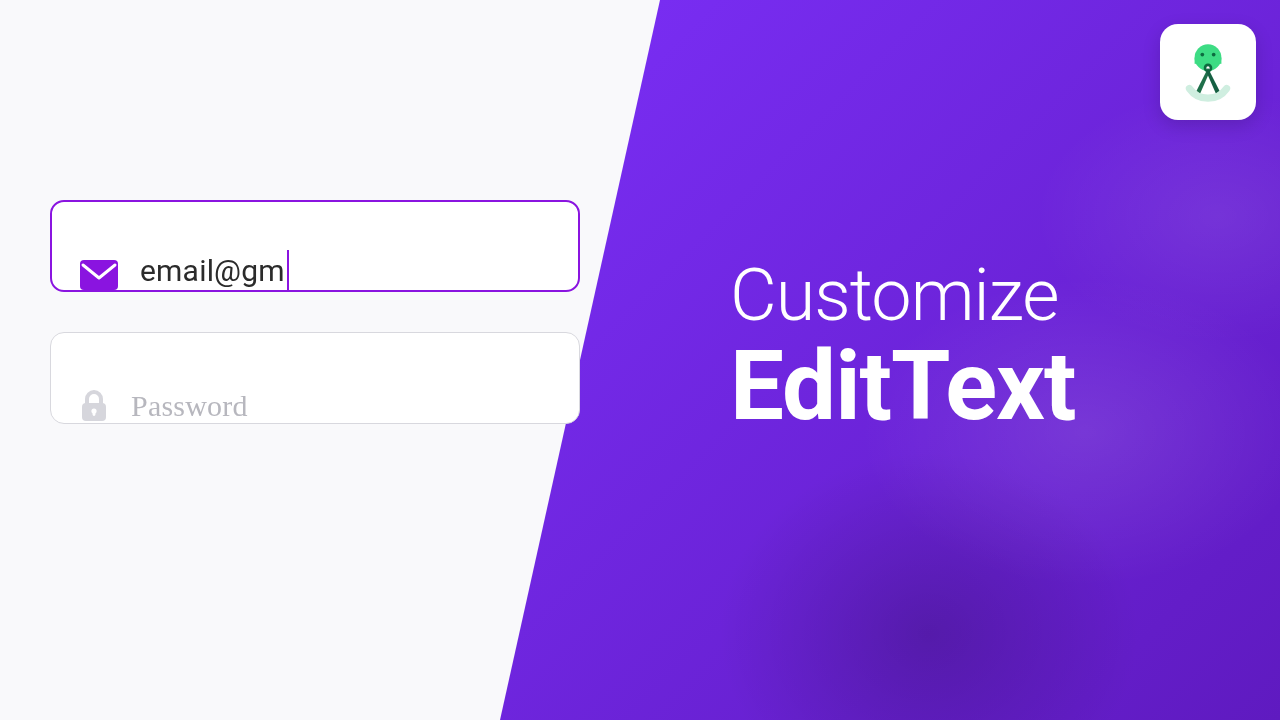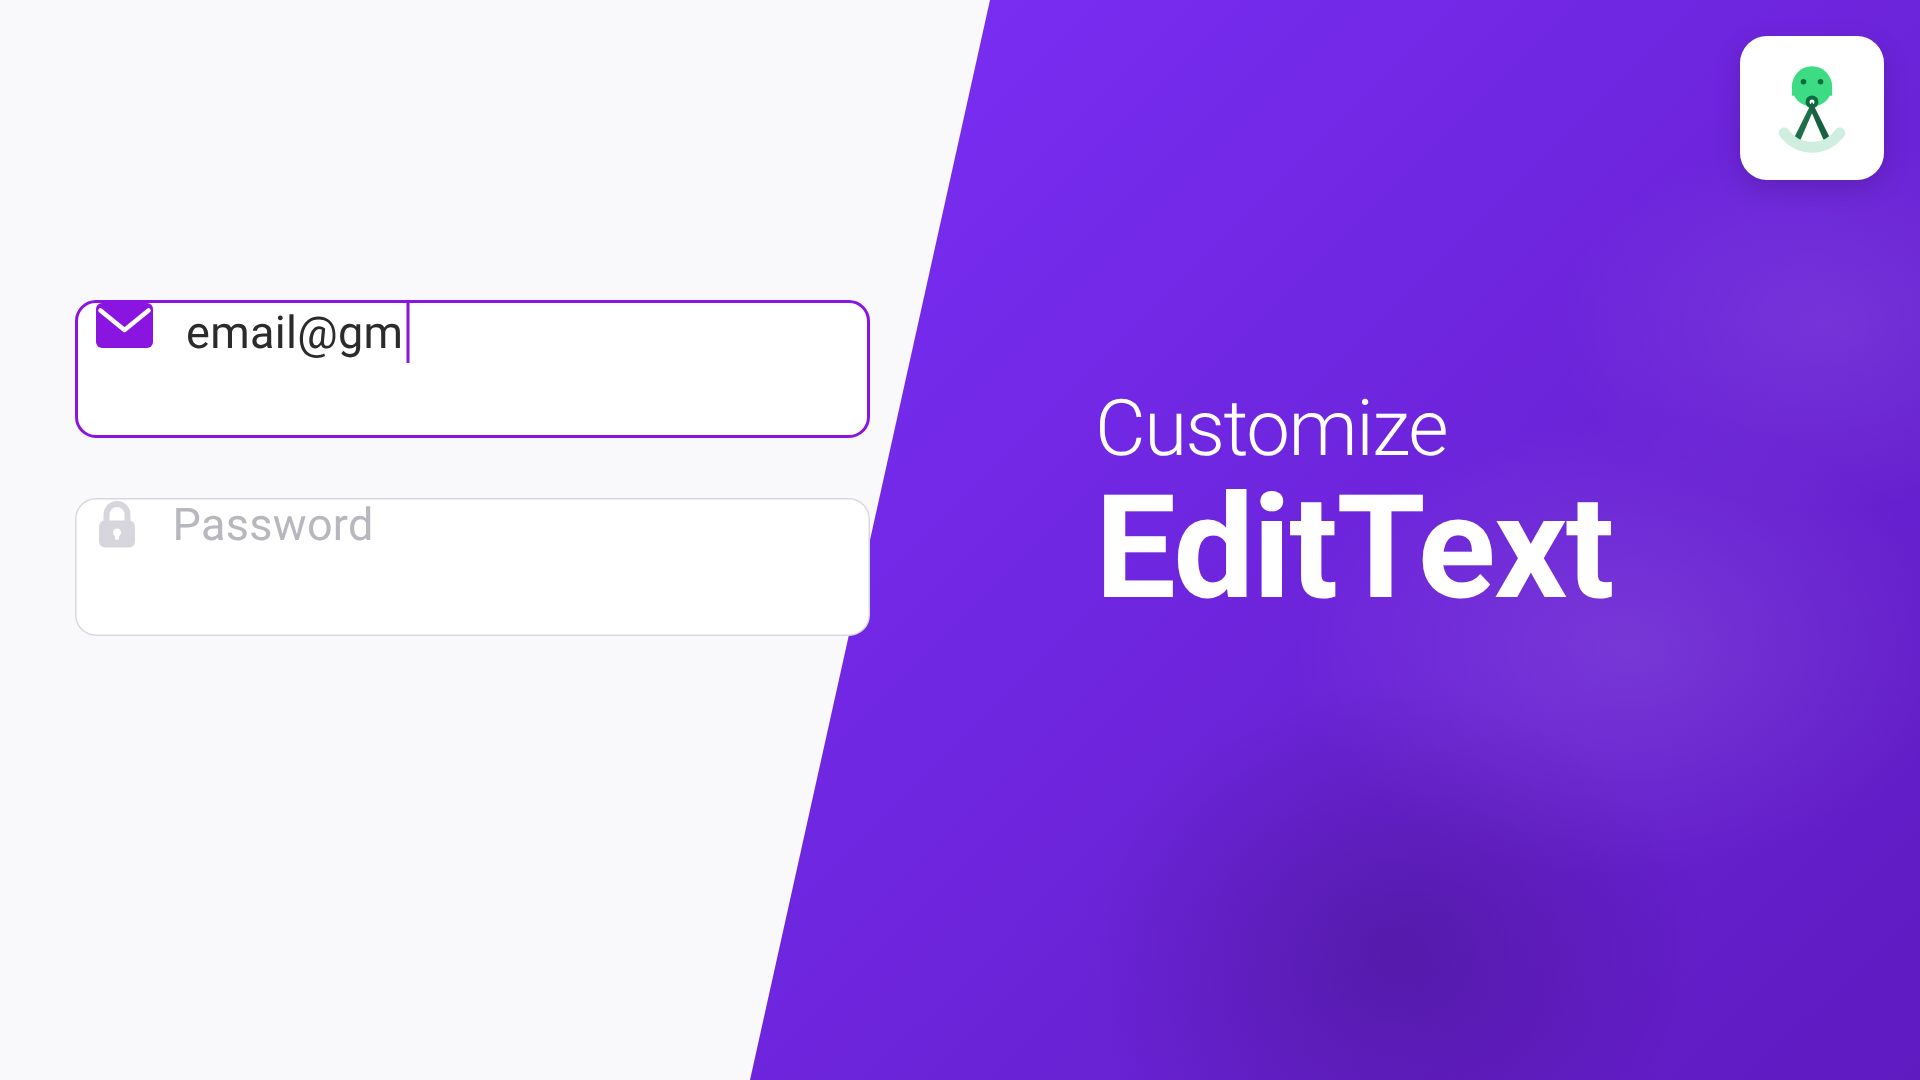--- a/index.html
+++ b/index.html
@@ -26,21 +26,21 @@
   }
 
   .title-block{
     position:absolute;
     left: 230px;
     top: 260px;
     color:#fff;
     letter-spacing: -1px;
   }
   .title-line1{
-    font-size: 52px;
+    font-size: 72px;
     font-weight: 300;
     line-height: 1;
   }
   .title-line2{
     font-size: 96px;
     font-weight: 700;
     line-height: 1.02;
     margin-top: 6px;
   }
 
@@ -57,35 +57,36 @@
 
   
   .form-area{
     position:absolute;
     left: 50px;
     top: 200px;
     width: 530px;
   }
   .field{
     display:flex;
-    align-items:flex-start;
+    align-items:flex-end;
     gap: 22px;
     height: 92px;
     width: 100%;
     background:#ffffff;
     border-radius: 14px;
-    padding: 0 12px;
+    padding: 0 28px;
     font-size: 30px;
     margin-bottom: 40px;
   }
   .field.email{
     border: 2px solid #8a14e0;
   }
   .field.password{
     border: 1.5px solid #d8d8de;
+    font-family: Liberation Serif, serif;
   }
   .field .icon{ flex:0 0 auto; display:flex; align-items:center; }
   .field .text{
     flex:1 1 auto;
     display:flex;
     align-items:center;
     color:#2b2b2b;
     font-weight:400;
     letter-spacing:0.2px;
   }

